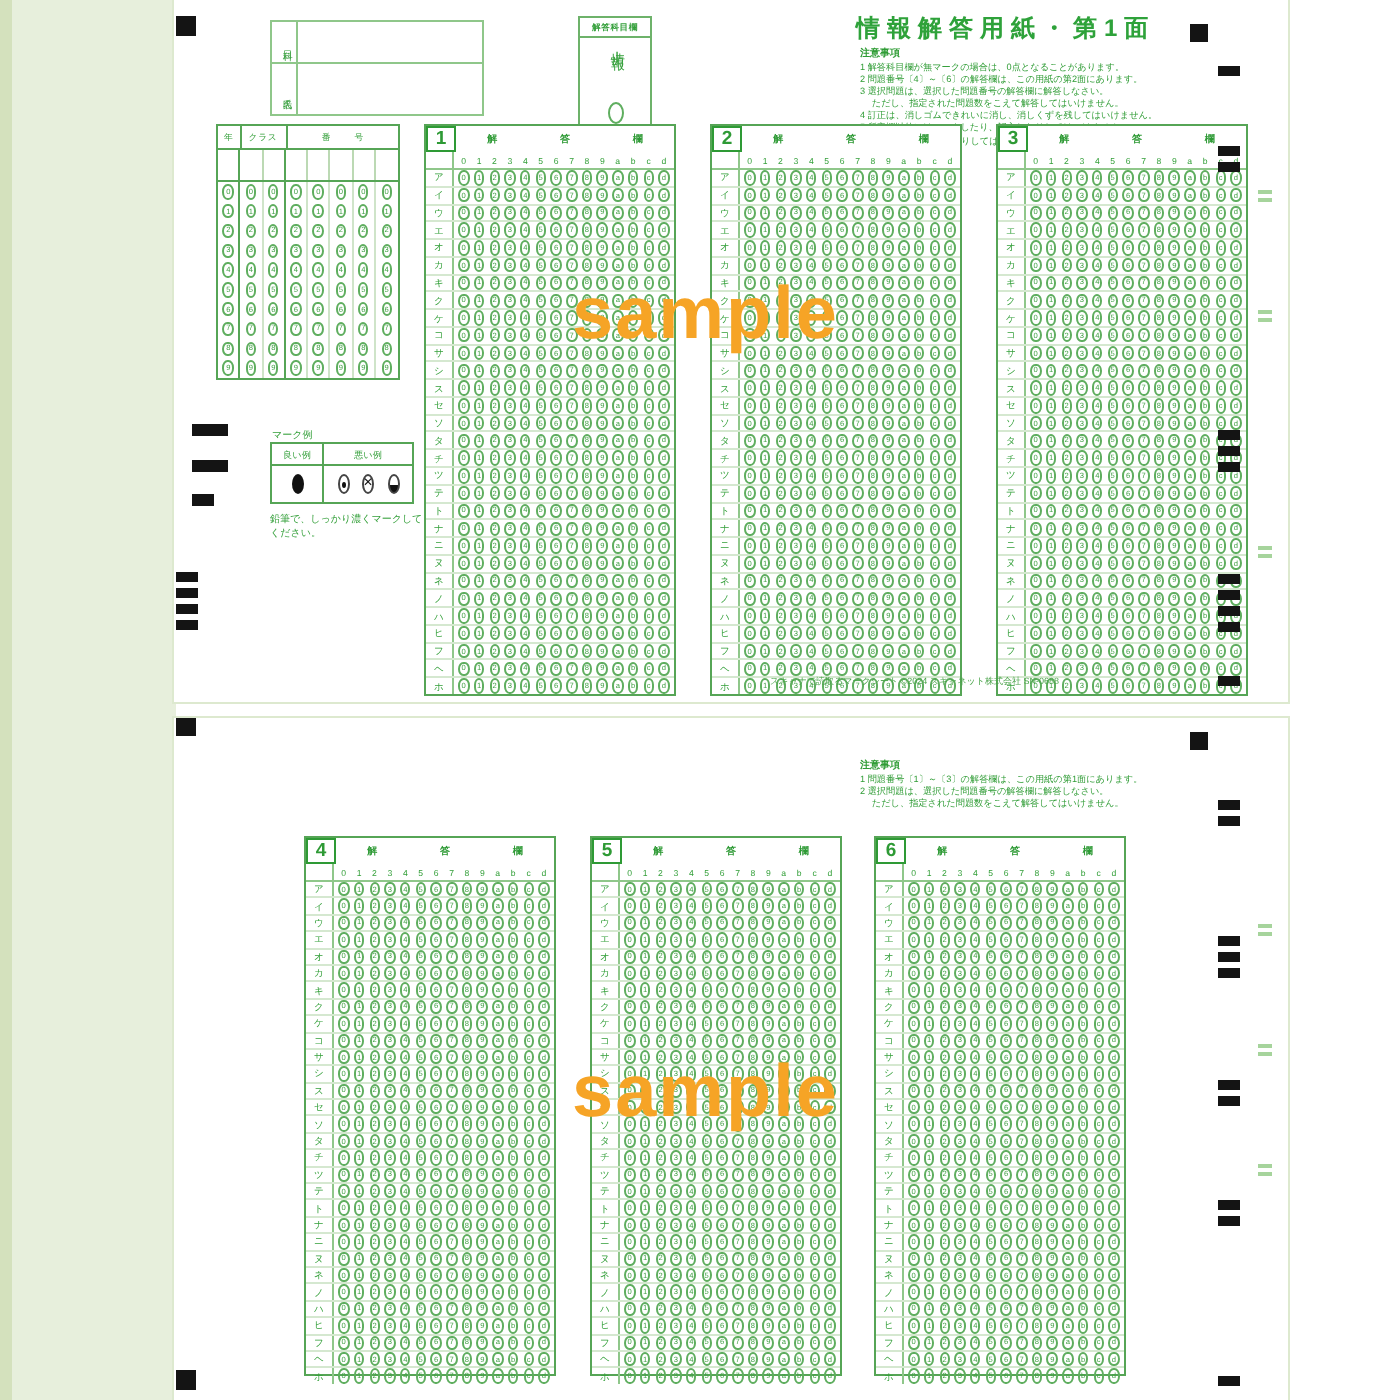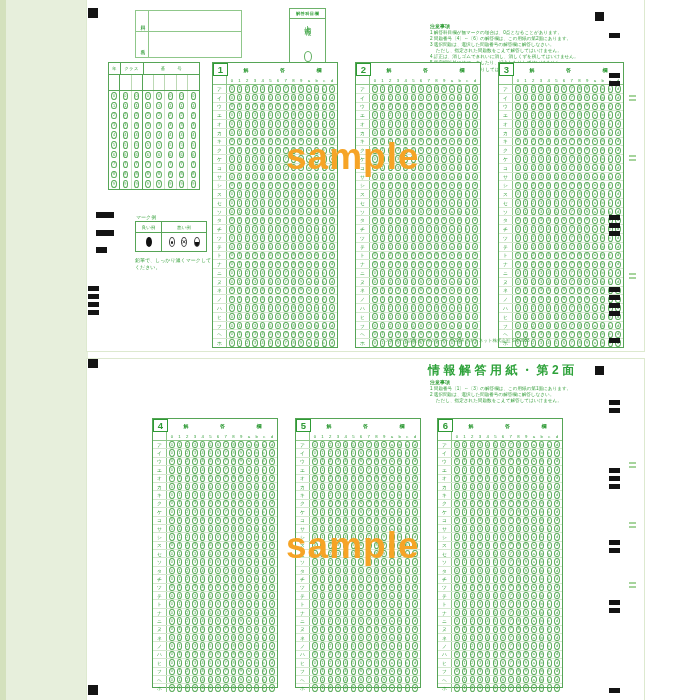--- a/index.html
+++ b/index.html
@@ -129,20 +129,21 @@
   </div>
 
   <div class="subj-box">
     <div class="sb-head">解答科目欄</div>
     <div class="sb-body">
       <div class="sb-subject">情報Ⅰ</div>
       <div class="sb-bubble"></div>
     </div>
   </div>
 
+  <div class="sheet-title t1">情報解答用紙・第1面</div>
   <div class="notes n1">
     <div class="notes-title">注意事項</div>
     <div>
         <div class="note-line">1 解答科目欄が無マークの場合は、0点となることがあります。</div>
         <div class="note-line">2 問題番号〔4〕～〔6〕の解答欄は、この用紙の第2面にあります。</div>
         <div class="note-line">3 選択問題は、選択した問題番号の解答欄に解答しなさい。</div>
         <div class="note-line">　 ただし、指定された問題数をこえて解答してはいけません。</div>
         <div class="note-line">4 訂正は、消しゴムできれいに消し、消しくずを残してはいけません。</div>
         <div class="note-line">5 所定欄以外にはマークしたり、記入したりしてはいけません。</div>
         <div class="note-line">6 汚したり、折りまげたりしてはいけません。</div>
@@ -2235,21 +2236,20 @@
             <span class="bub">b</span>
             <span class="bub">c</span>
             <span class="bub">d</span>
           </div>
         </div>
       </div>
   </div>
 
   <div class="footer-line">スキャナで読取るマークシート ©2024 スキャネット株式会社 SN-0688</div>
 
-  <div class="sheet-title t2">情報解答用紙・第2面</div>
   <div class="notes n2">
     <div class="notes-title">注意事項</div>
     <div>
         <div class="note-line">1 問題番号〔1〕～〔3〕の解答欄は、この用紙の第1面にあります。</div>
         <div class="note-line">2 選択問題は、選択した問題番号の解答欄に解答しなさい。</div>
         <div class="note-line">　 ただし、指定された問題数をこえて解答してはいけません。</div>
       </div>
   </div>
 
   <div class="ans-block" style="left:152px; top:418px;">

